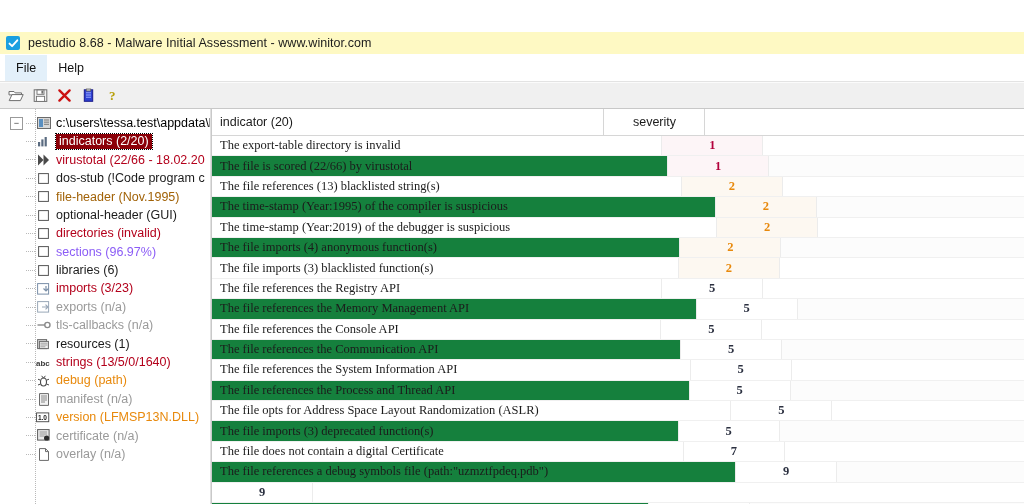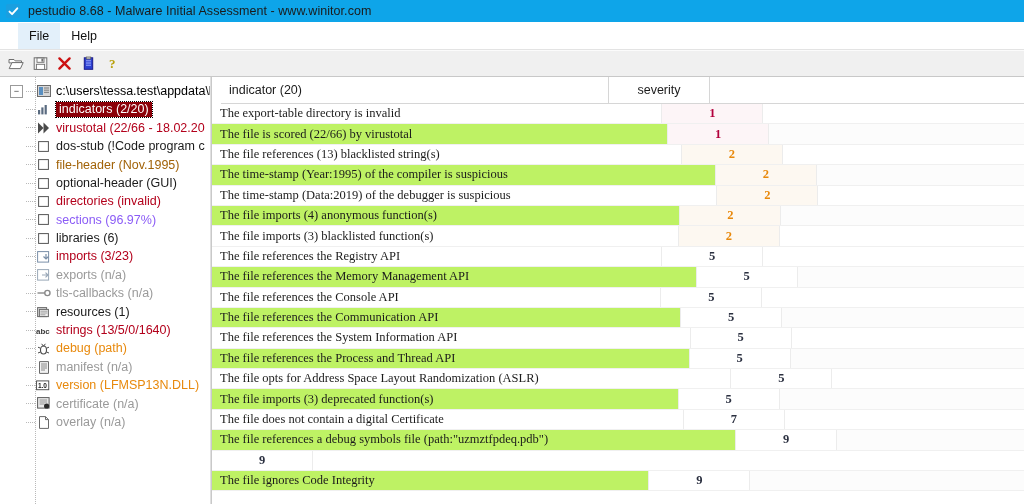--- a/index.html
+++ b/index.html
@@ -6,42 +6,42 @@
   body{
     width:1024px;height:504px;overflow:hidden;
     font-family:"Liberation Sans", sans-serif;
     background:#ffffff;
     -webkit-font-smoothing:antialiased;
   }
   #app{width:1024px;height:504px;position:relative;background:#ffffff;display:flex;flex-direction:column;}
 
   
   .titlebar{
-    height:22px;min-height:22px;background:#0ea5e9;
+    height:22px;min-height:22px;background:#fef9c3;
     display:flex;align-items:center;padding-left:6px;
-    border-bottom:1px solid #ffffff;position:relative;
+    border-bottom:1px solid #ffffff;position:relative;margin-top:32px;
   }
   .app-icon{
     width:14px;height:14px;border-radius:2px;
     background:#1a9fe0;
     display:inline-flex;align-items:center;justify-content:center;
     margin-right:8px;flex:0 0 auto;
   }
   .app-icon svg{display:block;}
   .title-text{
     font-size:12.5px;color:#1b1b1b;white-space:nowrap;
     letter-spacing:0.05px;
   }
 
   
   .menubar{
     height:26px;min-height:26px;background:#ffffff;
     display:flex;align-items:stretch;
     border-bottom:1px solid #e3e3e3;
-    padding-left:18px;
+    padding-left:5px;
   }
   .menu-item{
     display:flex;align-items:center;padding:0 11px;
     font-size:12.5px;color:#111111;cursor:default;
   }
   .menu-item.active{background:#e3f0fa;}
 
   
   .toolbar{
     height:26px;min-height:26px;background:#f0f0f0;
@@ -99,41 +99,41 @@
 
   
   .tablepane{
     flex:1 1 auto;min-width:0;background:#ffffff;
     border-left:1px solid #c9c9c9;
     display:flex;flex-direction:column;overflow:hidden;
     position:relative;
   }
   .thead{
     display:flex;height:26px;min-height:26px;align-items:stretch;
-    background:#ffffff;border-bottom:1px solid #d6d6d6;margin-left:9px;
+    background:#ffffff;border-bottom:1px solid #d6d6d6;
   }
   .th{
     display:flex;align-items:center;font-size:12.5px;color:#1b1b1b;
     padding-left:8px;box-sizing:border-box;cursor:default;
   }
   .th.c-ind{flex:1 1 auto;min-width:0;border-right:1px solid #d6d6d6;}
   .th.c-sev{width:101px;flex:0 0 101px;justify-content:center;padding-left:0;border-right:1px solid #d6d6d6;}
   .th.c-pad{flex:1 1 auto;}
 
   .tbody{flex:1 1 auto;overflow:hidden;}
   .trow{display:flex;height:19.4px;align-items:stretch;border-bottom:1px solid #f0f0f0;font-family:Liberation Serif, serif;}
   .td{display:flex;align-items:center;font-size:12.5px;color:#1b1b1b;box-sizing:border-box;cursor:default;}
   .td.c-ind{flex:1 1 auto;min-width:0;padding-left:8px;border-right:1px solid #ececec;overflow:hidden;white-space:nowrap;}
   .td.c-sev{width:101px;flex:0 0 101px;justify-content:center;font-weight:bold;border-right:1px solid #ececec;}
   .td.c-pad{flex:1 1 auto;}
   .sev-1{color:#b3003c;background:#fdf5f7;}
   .sev-2{color:#e8890c;background:#fdf8f1;}
   .sev-hi{color:#2b3040;background:#ffffff;}
   .trow .c-ind{background:#ffffff;}
-  .trow.z .c-ind{background:#bef264;}
+  .trow.z .c-ind{background:#15803d;}
   .trow.z .c-pad{background:#fcfcfc;}
 </style>
 </head>
 <body>
 
 <div id="app">
 
   <div class="titlebar">
     <span class="app-icon">
       <svg width="11" height="11" viewBox="0 0 11 11">
@@ -448,21 +448,21 @@
             <div class="td c-ind">The file references (13) blacklisted string(s)</div>
             <div class="td c-sev sev-2">2</div>
             <div class="td c-pad"></div>
           </div>
           <div class="trow z">
             <div class="td c-ind">The time-stamp (Year:1995) of the compiler is suspicious</div>
             <div class="td c-sev sev-2">2</div>
             <div class="td c-pad"></div>
           </div>
           <div class="trow">
-            <div class="td c-ind">The time-stamp (Data:2019) of the debugger is suspicious</div>
+            <div class="td c-ind">The time-stamp (Year:2019) of the debugger is suspicious</div>
             <div class="td c-sev sev-2">2</div>
             <div class="td c-pad"></div>
           </div>
           <div class="trow z">
             <div class="td c-ind">The file imports (4) anonymous function(s)</div>
             <div class="td c-sev sev-2">2</div>
             <div class="td c-pad"></div>
           </div>
           <div class="trow">
             <div class="td c-ind">The file imports (3) blacklisted function(s)</div>

